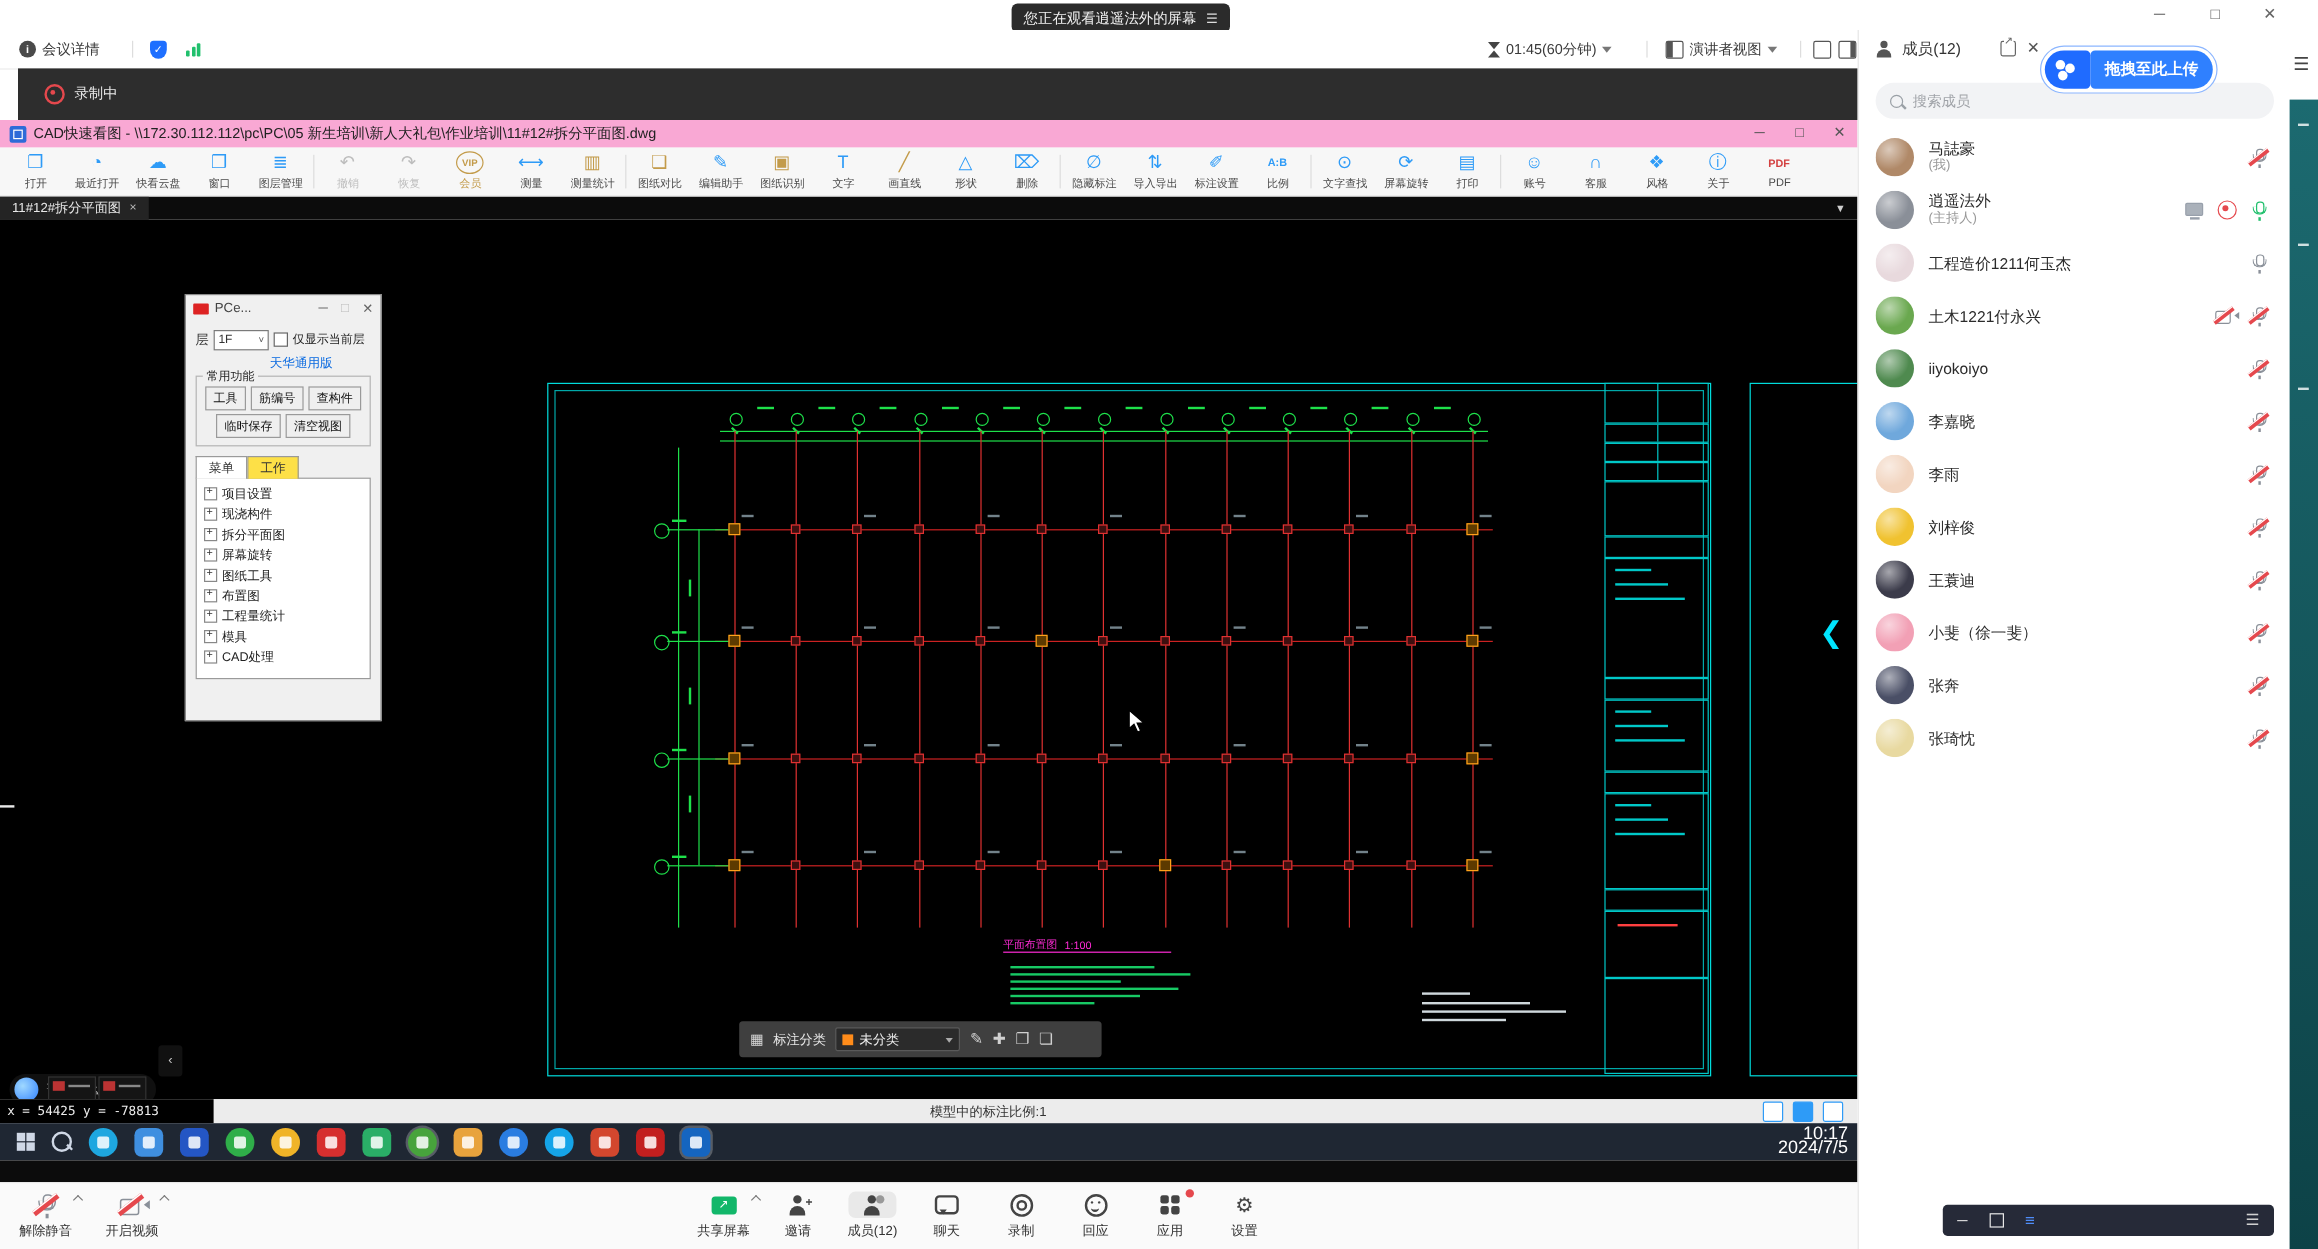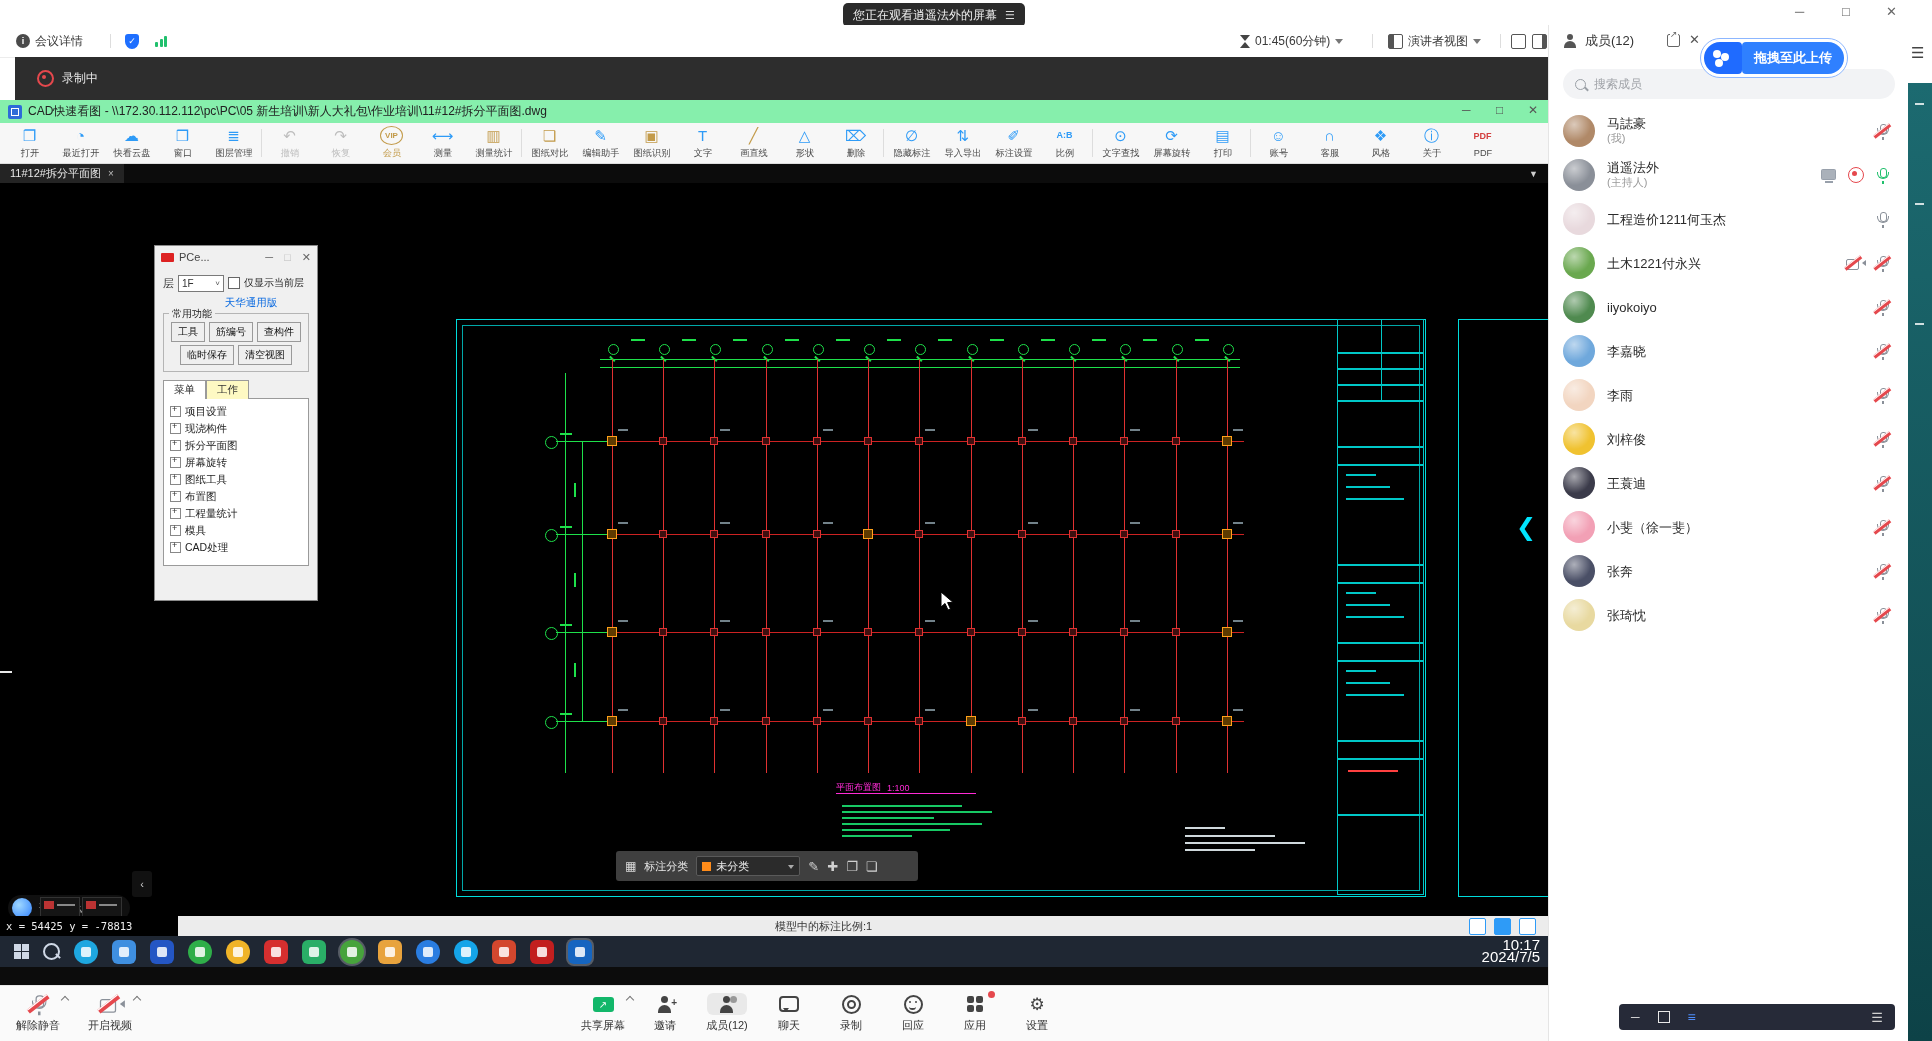--- a/index.html
+++ b/index.html
@@ -33,21 +33,21 @@
   .grid-ico{width:13px;height:13px;border:1.5px solid #555;border-radius:2px;position:relative;}
   .grid-ico::after{content:"";position:absolute;left:0;top:0;width:5px;height:100%;background:#555;}
 
   
   #rec-strip{left:0;top:57px;width:1548px;height:43px;background:#2d2d2d;display:flex;align-items:center;padding-left:22px;box-sizing:border-box;gap:8px;margin-left:15px;}
   .rec-ring{width:13px;height:13px;border:2px solid #e5484d;border-radius:50%;position:relative;}
   .rec-ring::after{content:"";position:absolute;left:2.5px;top:2.5px;width:4px;height:4px;background:#e5484d;border-radius:50%;}
   #rec-strip span{color:#e8e8e8;font-size:12px;}
 
   
-  #cad-titlebar{left:0;top:100px;width:1548px;height:23px;background:#86efac;display:flex;align-items:center;padding-left:8px;box-sizing:border-box;gap:6px;}
+  #cad-titlebar{left:0;top:100px;width:1548px;height:23px;background:#f9a8d4;display:flex;align-items:center;padding-left:8px;box-sizing:border-box;gap:6px;}
   .cad-logo{width:14px;height:14px;background:#2e6bd8;border-radius:2px;position:relative;}
   .cad-logo::after{content:"";position:absolute;left:3px;top:3px;width:8px;height:8px;border:1.5px solid #fff;box-sizing:border-box;}
   #cad-title-text{font-size:12px;color:#222;}
   #cad-toolbar{left:0;top:123px;width:1548px;height:41px;background:#f7f7f7;border-bottom:1px solid #ddd;
     display:flex;align-items:stretch;padding-left:4px;box-sizing:border-box;}
   .tbi{flex:0 0 51px;display:flex;flex-direction:column;align-items:center;justify-content:center;gap:2px;cursor:default;}
   .tbi .ig{height:17px;font-size:15px;line-height:17px;display:flex;align-items:center;justify-content:center;}
   .tbi .lb{font-size:10px;color:#4a4a4a;white-space:nowrap;transform:scale(.92);}
   .tbi.gold .ig{color:#c39b4a;} .tbi.blue .ig{color:#2e9bf7;} .tbi.red .ig{color:#d34040;}
   .tbi.disabled .ig,.tbi.disabled .lb{color:#bdbdbd;}
@@ -232,21 +232,21 @@
   #pc-select .c{font-size:8px;color:#555;}
   .pc-check{width:10px;height:10px;border:1px solid #666;background:#fff;flex:0 0 auto;}
   .pc-chklb{font-size:10px;color:#222;white-space:nowrap;}
   #pc-link{text-align:center;color:#0a6ae0;font-size:10.5px;margin:2px 0 3px 30px;}
   #pc-fieldset{border:1px solid #b5b5b5;margin-top:2px;padding:5px 4px 6px;position:relative;}
   #pc-legend{position:absolute;top:-7px;left:5px;background:#f0f0f0;padding:0 3px;font-size:10px;color:#222;}
   .pc-btnrow{display:flex;gap:4px;margin-top:3px;justify-content:center;}
   .pc-btn{background:#efefef;border:1px solid #9a9a9a;font-size:10px;color:#111;height:18px;
     display:flex;align-items:center;justify-content:center;padding:0 6px;white-space:nowrap;}
   #pc-tabs{display:flex;margin-top:8px;}
-  .pc-tab{font-size:10.5px;padding:2px 10px;border:1px solid #9a9a9a;border-bottom:none;background:#fef9c3;color:#333;}
+  .pc-tab{font-size:10.5px;padding:2px 10px;border:1px solid #9a9a9a;border-bottom:none;background:#fde047;color:#333;}
   .pc-tab.active{background:#fff;position:relative;z-index:2;}
   #pc-tree{background:#fff;border:1px solid #9a9a9a;height:158px;margin-top:-1px;padding:4px 2px;overflow:hidden;}
   .tree-item{display:flex;align-items:center;gap:4px;height:17px;padding-left:4px;}
   .exp{width:9px;height:9px;border:1px solid #888;background:#fff;position:relative;flex:0 0 auto;}
   .exp::before{content:"+";position:absolute;left:1px;top:-3px;font-size:9px;color:#333;}
   .tree-item span{font-size:10.5px;color:#222;white-space:nowrap;}
 </style>
 </head>
 <body>
 

